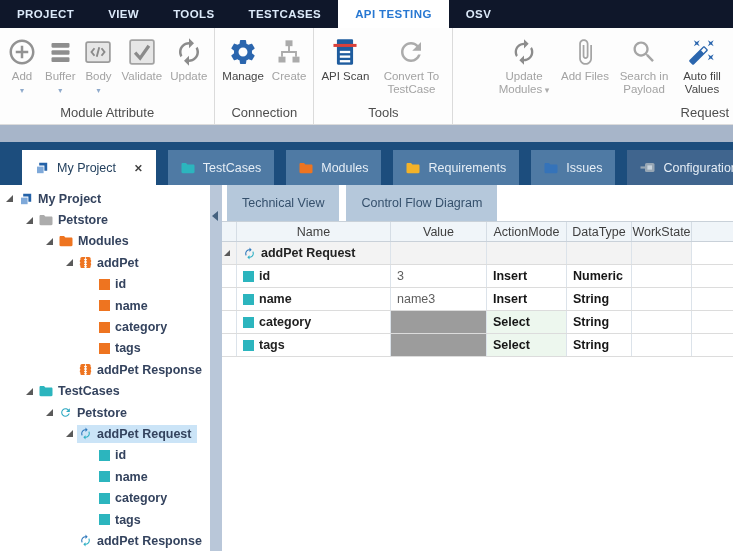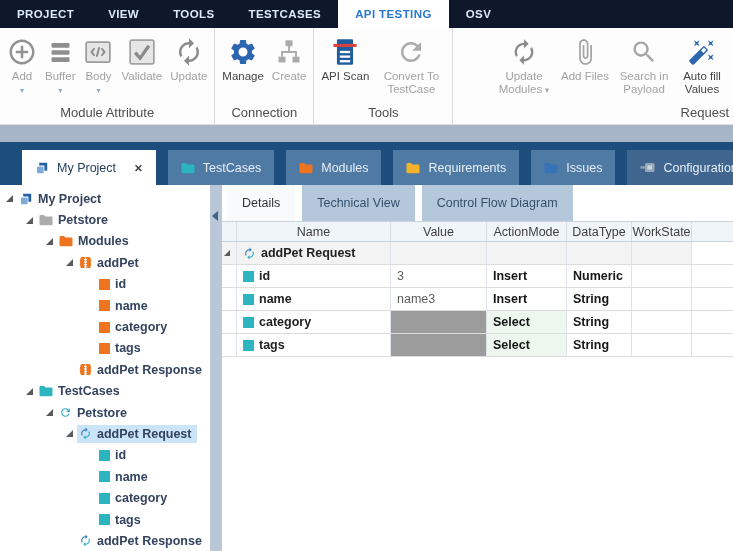--- a/index.html
+++ b/index.html
@@ -463,21 +463,20 @@
         </span>
     </div>
   </div>
 
   <div class="splitter">
     <div class="split-arrow"></div>
   </div>
 
   <div class="details">
     <div class="dtl-tabs">
-      <div class="dtl-tab active">Details</div>
       <div class="dtl-tab">Technical View</div>
       <div class="dtl-tab">Control Flow Diagram</div>
     </div>
 
     <div class="grid">
       <div class="grid-header">
         <div class="gh c0"></div>
         <div class="gh c1">Name</div>
         <div class="gh c2">Value</div>
         <div class="gh c3">ActionMode</div>

